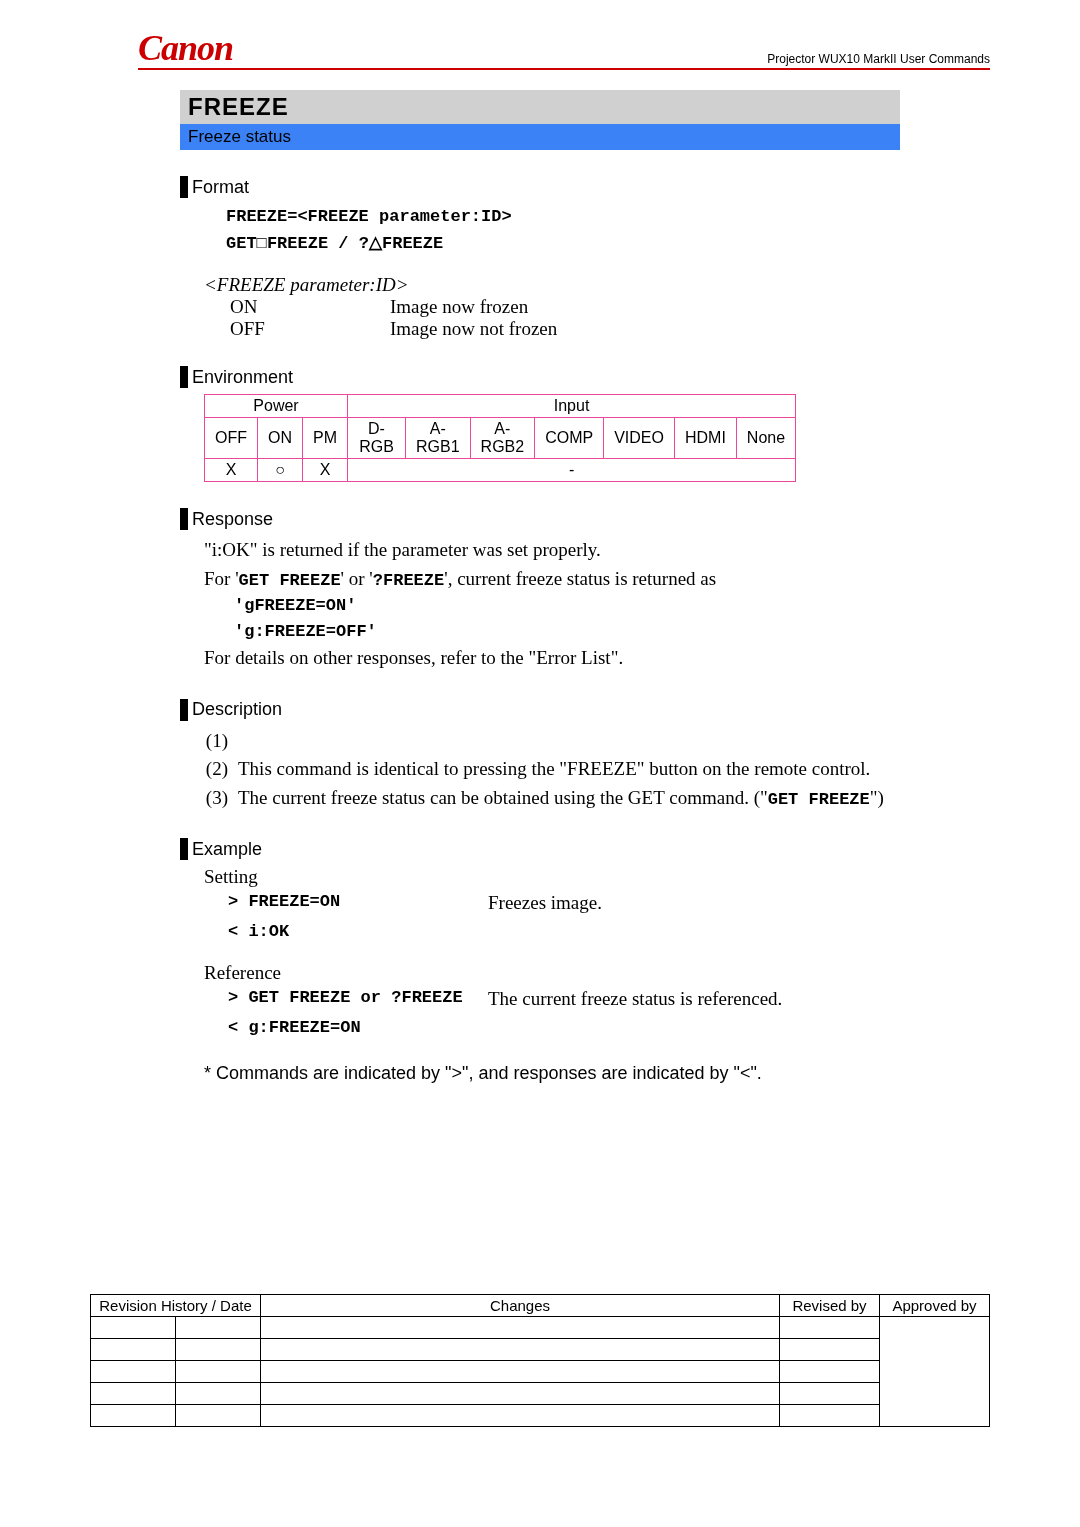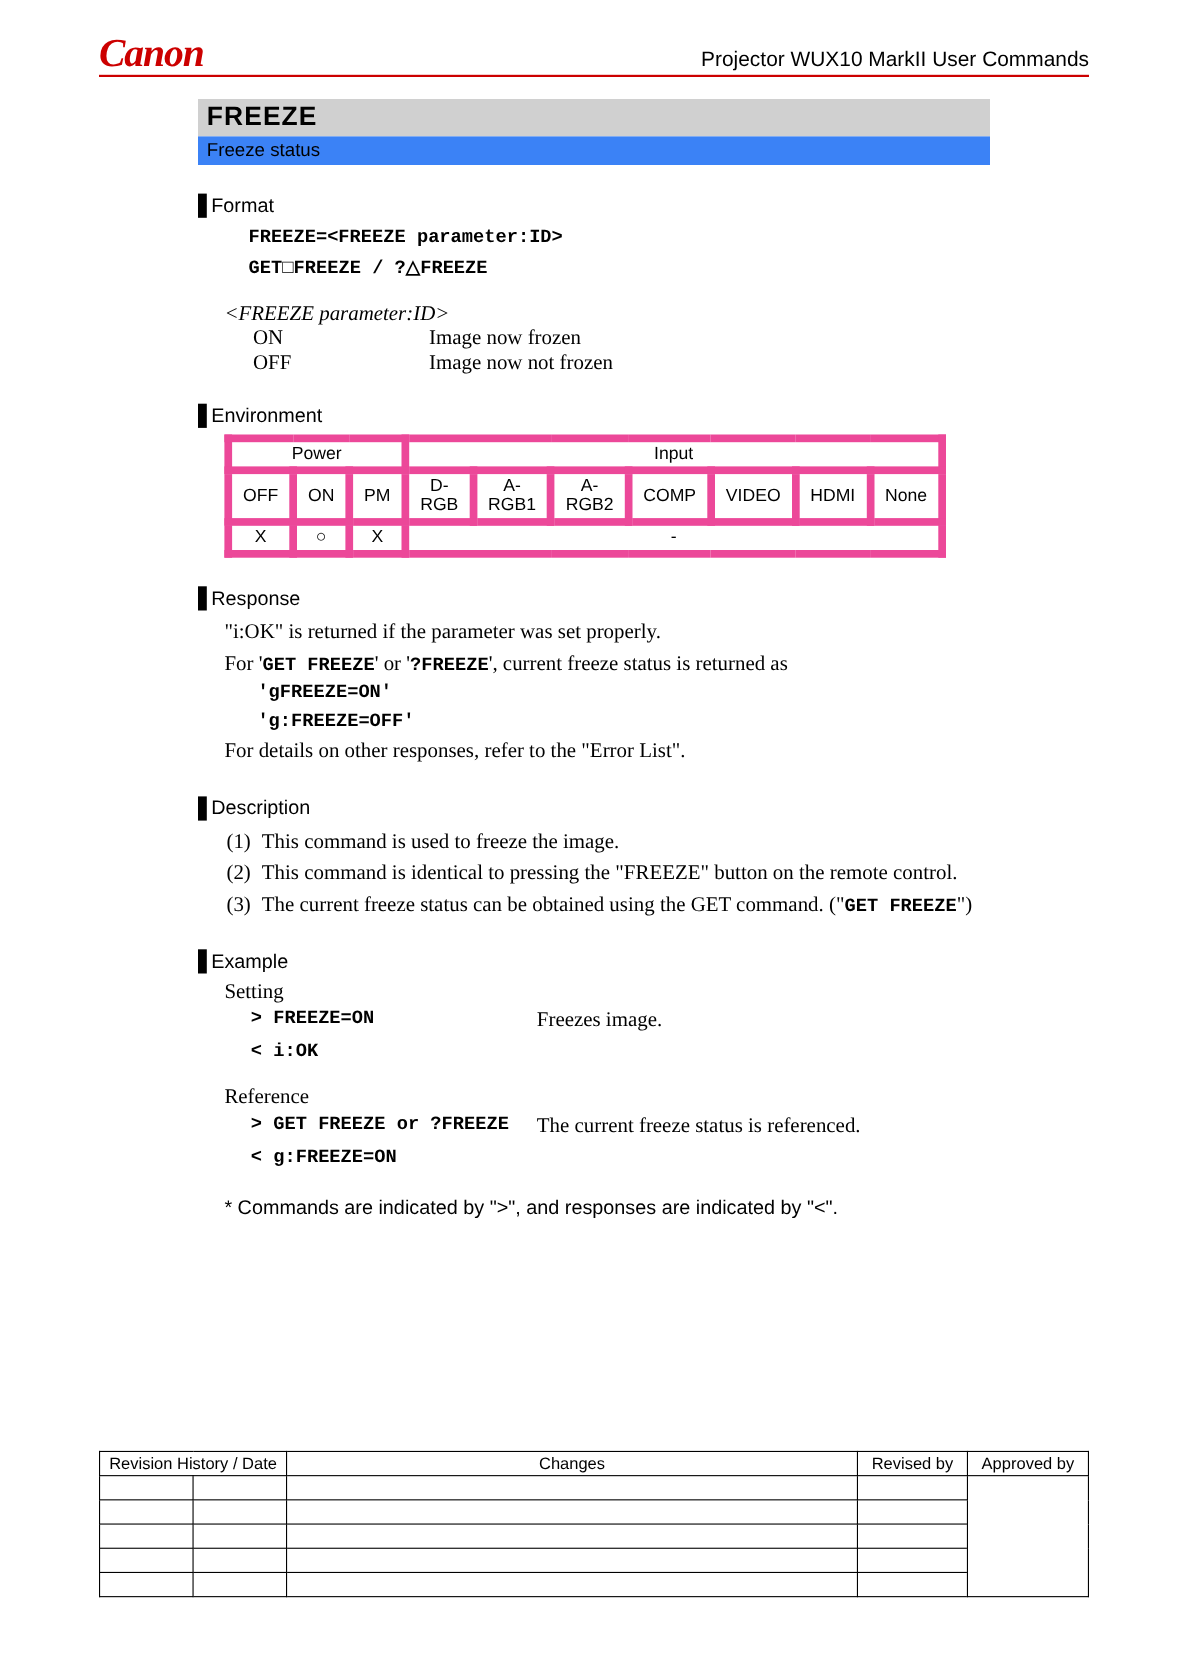--- a/index.html
+++ b/index.html
@@ -16,33 +16,34 @@
     position: relative;
     min-height: 1527px;
   }
   .header-row {
     display: flex;
     justify-content: space-between;
     align-items: flex-end;
     border-bottom: 2px solid #c00;
     padding-bottom: 2px;
     margin-bottom: 20px;
+    margin-left: 48px;
   }
   .canon-logo {
     font-family: Georgia, "Times New Roman", serif;
     font-weight: bold;
     font-style: italic;
     color: #c00;
     font-size: 36px;
     letter-spacing: -1px;
     line-height: 1;
   }
   .doc-title {
     font-family: Arial, Helvetica, sans-serif;
-    font-size: 19px;
+    font-size: 12px;
   }
   .content {
     padding: 0 90px 0 90px;
   }
   .cmd-title {
     background: #d0d0d0;
     font-family: Arial, Helvetica, sans-serif;
     font-weight: bold;
     font-size: 24px;
     padding: 3px 8px;
@@ -76,21 +77,21 @@
   .param-row { display: flex; margin-left: 50px; }
   .param-row .pid { width: 160px; }
   table { border-collapse: collapse; }
   .env-table {
     margin-left: 24px;
     margin-top: 4px;
     font-family: Arial, Helvetica, sans-serif;
     font-size: 16px;
   }
   .env-table th, .env-table td {
-    border: 7px solid #ec4899;
+    border: 1px solid #ec4899;
     padding: 2px 10px;
     text-align: center;
     font-weight: normal;
   }
   .env-table .pw { width: 38px; }
   .env-table .in { width: 58px; }
   .resp { margin-left: 24px; line-height: 1.5; }
   .desc-list { margin-left: 24px; }
   .desc-row { display: flex; line-height: 1.5; }
   .desc-row .n { width: 34px; text-align: right; padding-right: 10px; }
@@ -201,21 +202,20 @@
       <div>For details on other responses, refer to the "Error List".</div>
     </div>
 
     <div class="section-h">
       <span class="bar"></span>
       <span>Description</span>
     </div>
     <div class="desc-list">
       <div class="desc-row">
         <div class="n">(1)</div>
-        <div>This command is used to freeze the image.</div>
       </div>
       <div class="desc-row">
         <div class="n">(2)</div>
         <div>This command is identical to pressing the "FREEZE" button on the remote control.</div>
       </div>
       <div class="desc-row">
         <div class="n">(3)</div>
         <div>
           <span>The current freeze status can be obtained using the GET command. ("</span><span class="mono">GET FREEZE</span><span>")</span>
         </div>

